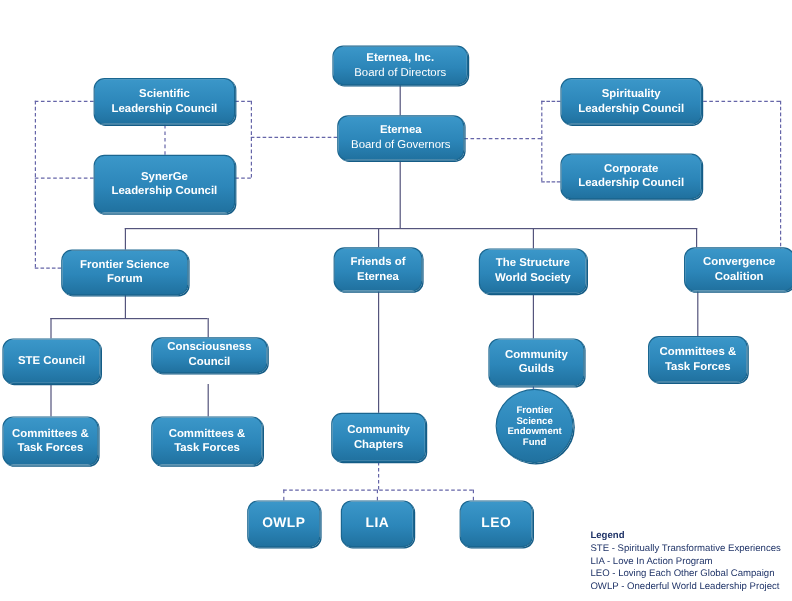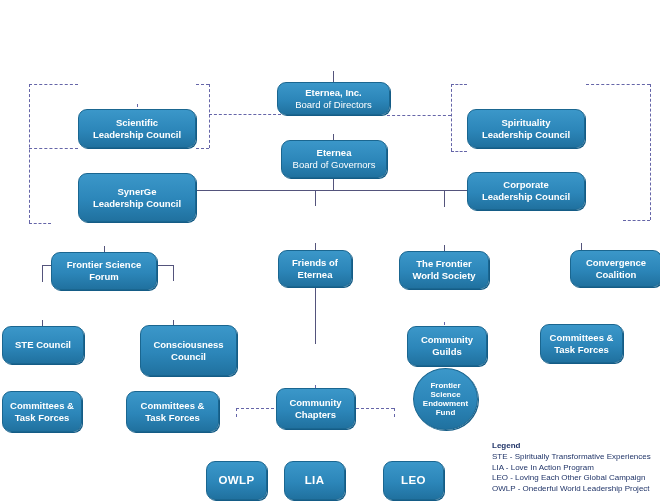--- a/index.html
+++ b/index.html
@@ -13,21 +13,20 @@
     color:#1e2f63; letter-spacing:0.4px;
   }
   .node {
     position:absolute; box-sizing:border-box;
     background:linear-gradient(180deg,#3b97c9 0%, #2c86b9 55%, #20719f 100%);
     border:1px solid #1a6690; border-radius:9px;
     box-shadow:1px 1px 0 #145c86;
     color:#ffffff; font-weight:bold; font-size:9.5px; line-height:1.25;
     display:flex; flex-direction:column; align-items:center; justify-content:center;
     text-align:center;
-    margin-top:44px;
   }
   .node .reg { font-weight:normal; }
   .circle { border-radius:50%; font-size:8px; line-height:1.15; }
   .big { font-size:11.5px; letter-spacing:0.4px; }
   .hline { position:absolute; height:0; border-top:1px solid #54547c; }
   .vline { position:absolute; width:0;  border-left:1px solid #54547c; }
   .hdash { position:absolute; height:0; border-top:1px dashed #6565a8; }
   .vdash { position:absolute; width:0;  border-left:1px dashed #6565a8; }
   .legend {
     position:absolute; left:492px; top:441px; color:#203468;
@@ -115,34 +114,34 @@
     <span>Frontier Science</span>
     <span>Forum</span>
   </div>
 
   <div class="node" style="left:278px;top:206px;width:74px;height:37px;">
     <span>Friends of</span>
     <span>Eternea</span>
   </div>
 
   <div class="node" style="left:399px;top:207px;width:90px;height:38px;">
-    <span>The Frontier</span>
+    <span>The Structure</span>
     <span>World Society</span>
   </div>
 
   <div class="node" style="left:570px;top:206px;width:92px;height:37px;">
     <span>Convergence</span>
     <span>Coalition</span>
   </div>
 
   <div class="node" style="left:2px;top:282px;width:82px;height:38px;">
     <span>STE Council</span>
   </div>
 
-  <div class="node" style="left:140px;top:281px;width:97px;height:51px;">
+  <div class="node" style="left:126px;top:281px;width:97px;height:30px;">
     <span>Consciousness</span>
     <span>Council</span>
   </div>
 
   <div class="node" style="left:407px;top:282px;width:80px;height:40px;">
     <span>Community</span>
     <span>Guilds</span>
   </div>
 
   <div class="node" style="left:540px;top:280px;width:83px;height:39px;">

